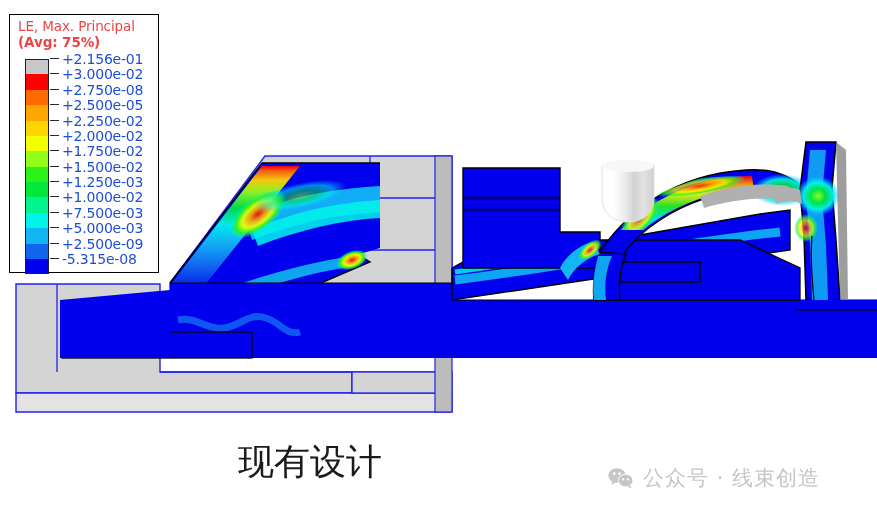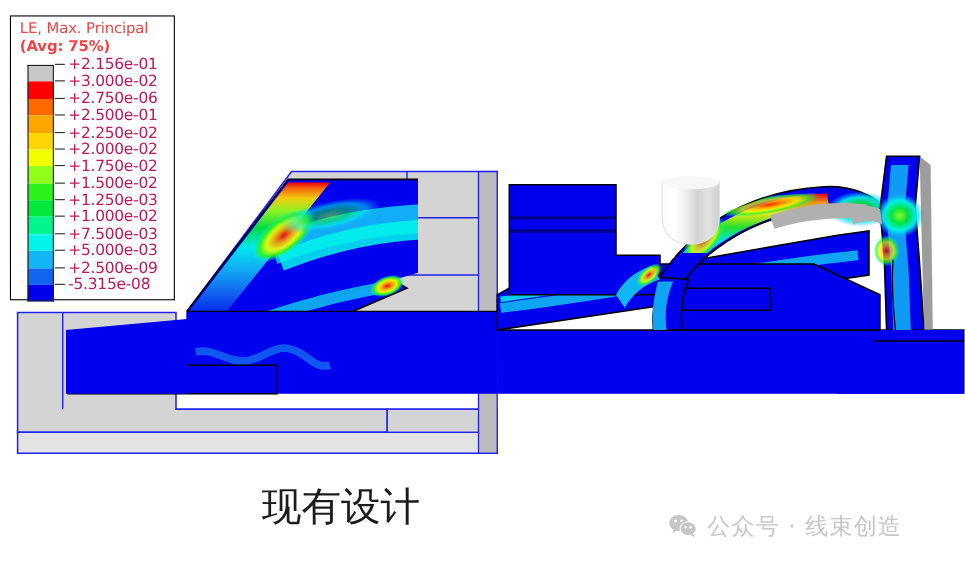--- a/index.html
+++ b/index.html
@@ -90,21 +90,21 @@
     width: 9px;
     height: 0;
     border-top: 1.6px solid #2a2a2a;
   }
   .legend-label {
     position: absolute;
     left: 52px;
     top: -8px;
     font-size: 14px;
     line-height: 16px;
-    color: #be185d;
+    color: #1d4ed8;
     white-space: nowrap;
     letter-spacing: -0.2px;
   }
 
   
   #caption {
     position: absolute;
     left: 0;
     top: 440px;
     width: 620px;
@@ -318,26 +318,26 @@
           <div class="legend-label">+2.156e-01</div>
         </div>
         <div class="legend-row">
           <div class="legend-swatch" style="background: rgb(255, 0, 0);"></div>
           <div class="legend-tick"></div>
           <div class="legend-label">+3.000e-02</div>
         </div>
         <div class="legend-row">
           <div class="legend-swatch" style="background: rgb(255, 106, 0);"></div>
           <div class="legend-tick"></div>
-          <div class="legend-label">+2.750e-06</div>
+          <div class="legend-label">+2.750e-08</div>
         </div>
         <div class="legend-row">
           <div class="legend-swatch" style="background: rgb(255, 165, 0);"></div>
           <div class="legend-tick"></div>
-          <div class="legend-label">+2.500e-01</div>
+          <div class="legend-label">+2.500e-05</div>
         </div>
         <div class="legend-row">
           <div class="legend-swatch" style="background: rgb(255, 213, 0);"></div>
           <div class="legend-tick"></div>
           <div class="legend-label">+2.250e-02</div>
         </div>
         <div class="legend-row">
           <div class="legend-swatch" style="background: rgb(242, 255, 0);"></div>
           <div class="legend-tick"></div>
           <div class="legend-label">+2.000e-02</div>

